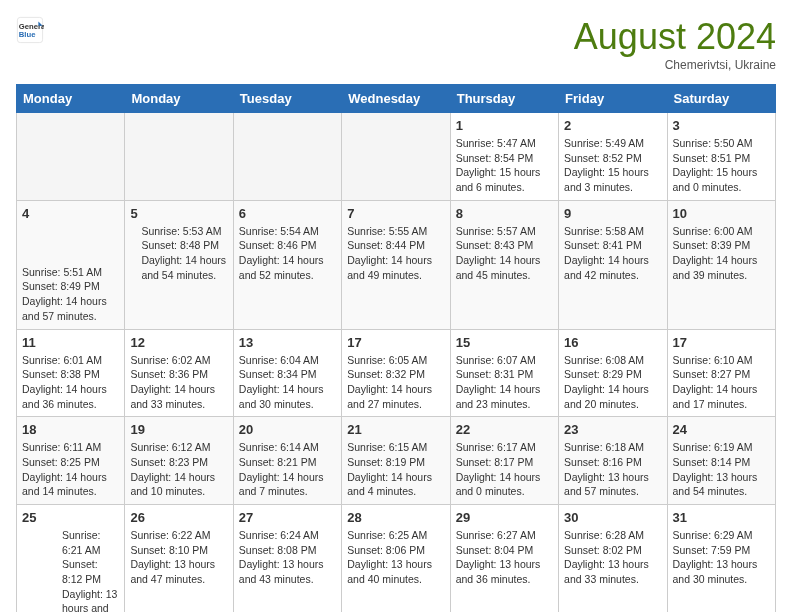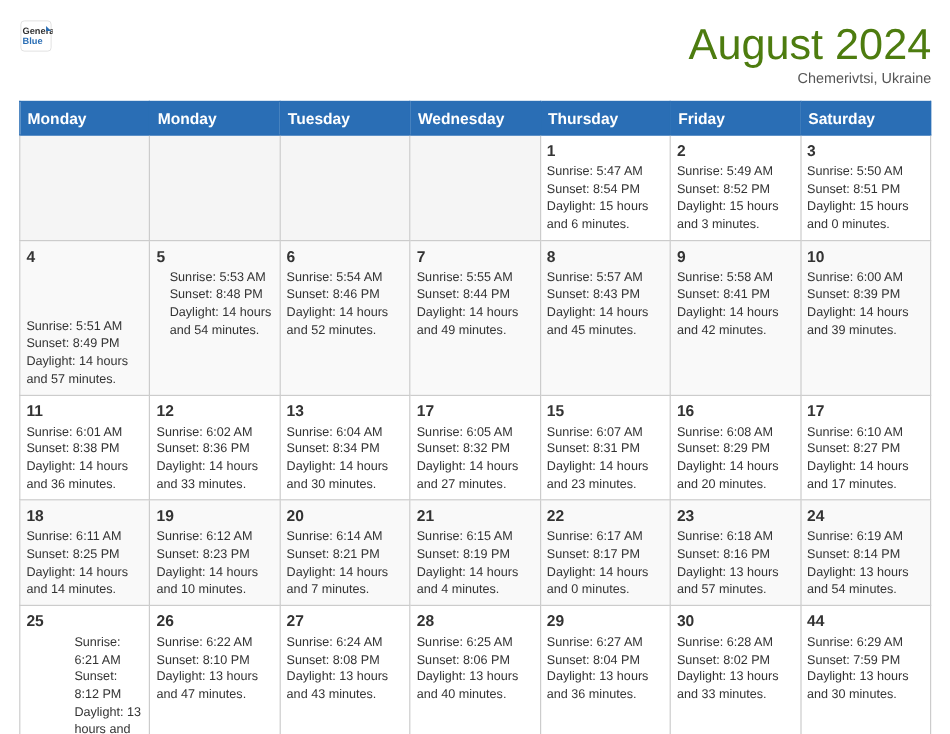--- a/index.html
+++ b/index.html
@@ -297,20 +297,20 @@
 Sunset: 8:04 PM
 Daylight: 13 hours and 36 minutes.</div>
         </td>
         <td>
           <span class="day-number">30</span>
           <div class="day-info" style="white-space: pre-line;">Sunrise: 6:28 AM
 Sunset: 8:02 PM
 Daylight: 13 hours and 33 minutes.</div>
         </td>
         <td>
-          <span class="day-number">44</span>
+          <span class="day-number">31</span>
           <div class="day-info" style="white-space: pre-line;">Sunrise: 6:29 AM
 Sunset: 7:59 PM
 Daylight: 13 hours and 30 minutes.</div>
         </td>
       </tr>
     </tbody>
 </table>
 
 </body></html>

